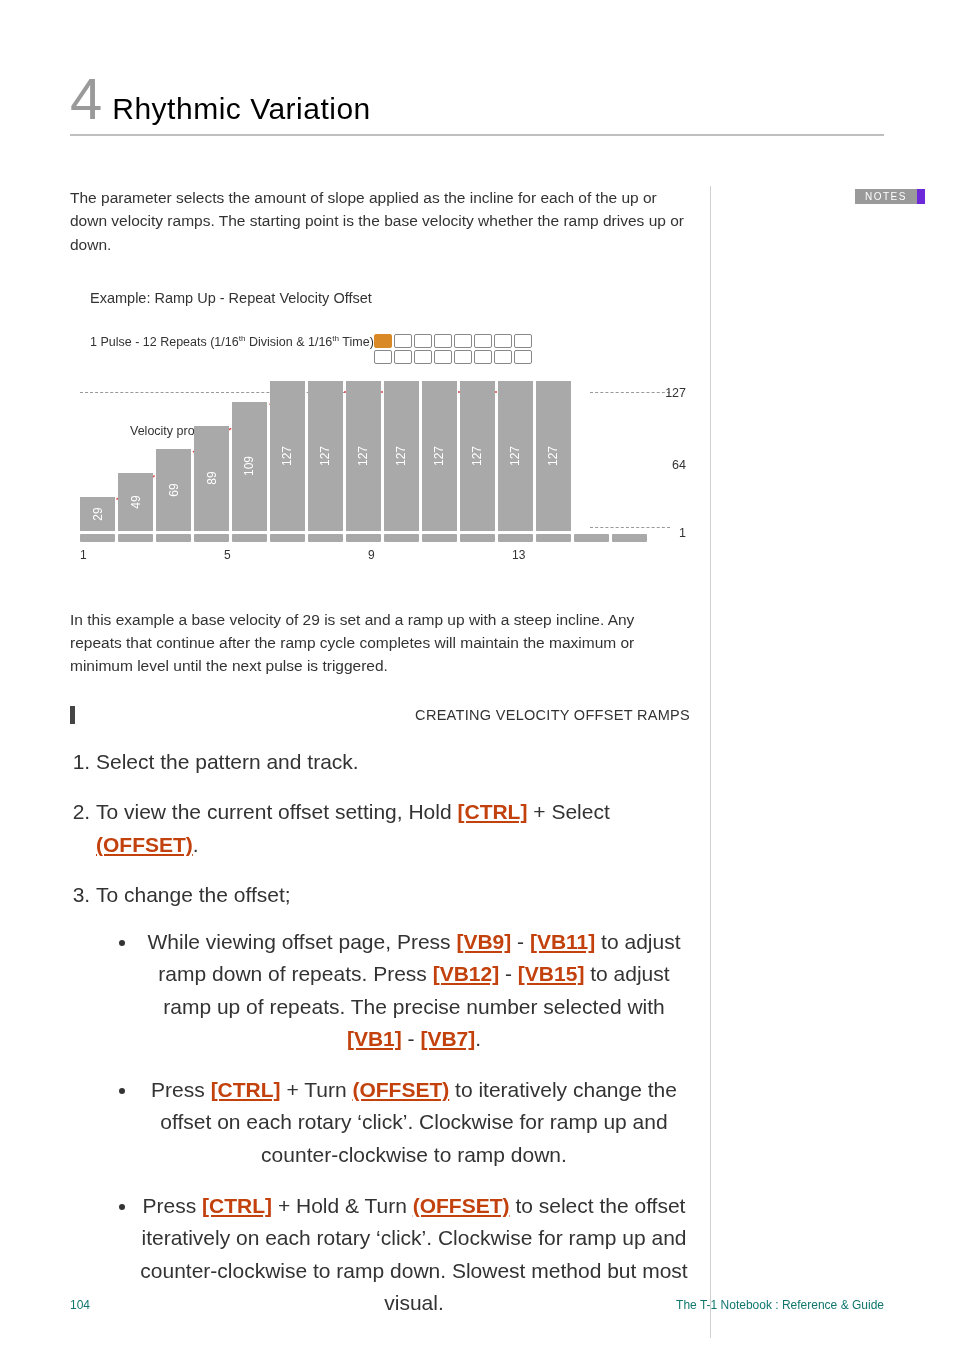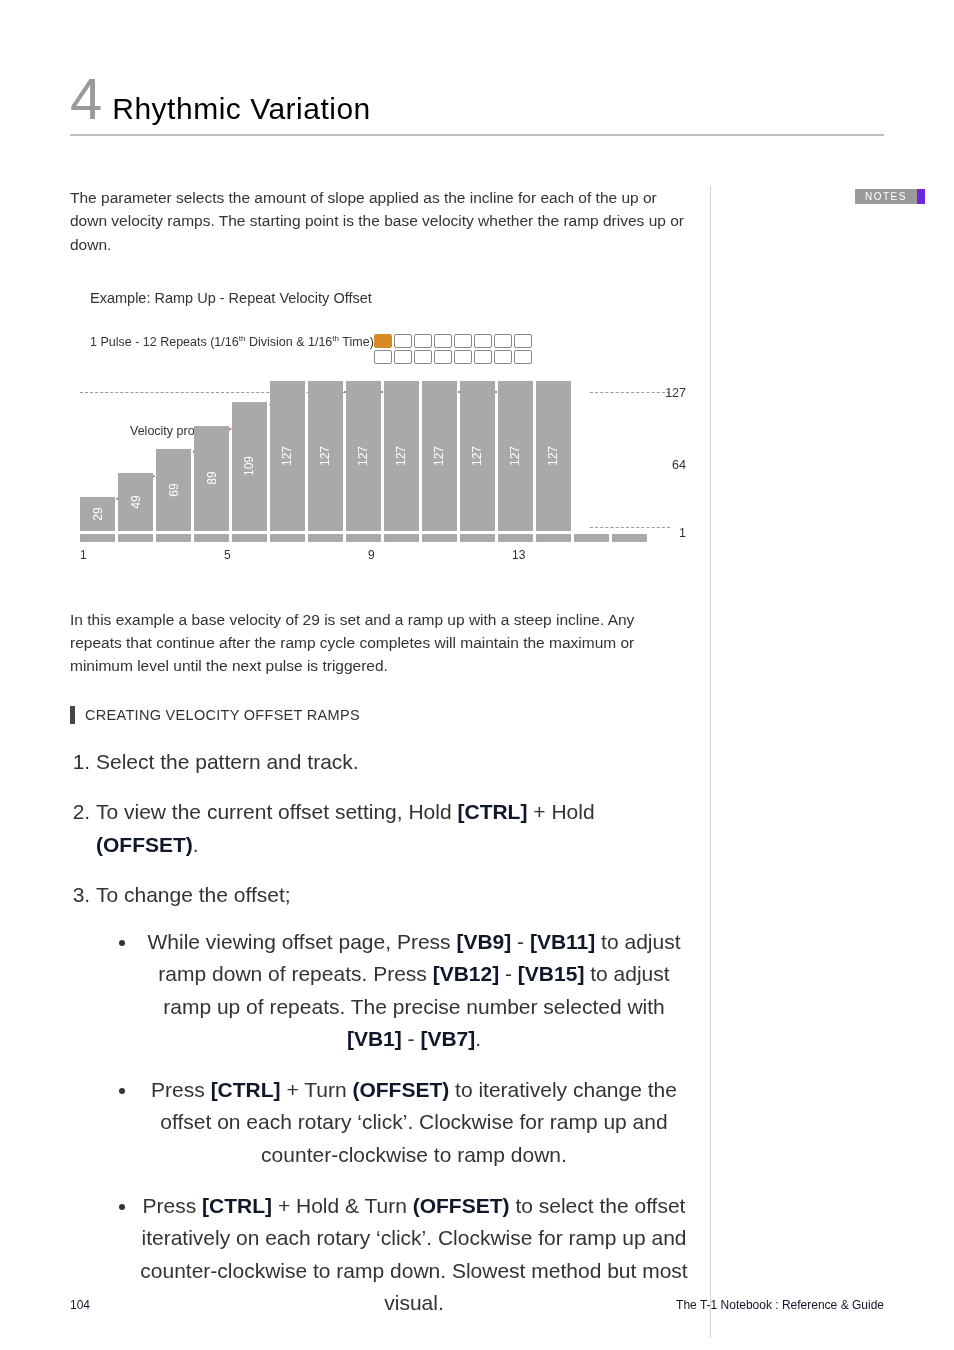--- a/index.html
+++ b/index.html
@@ -33,28 +33,28 @@
   .xticks { position: absolute; bottom: -20px; left: 0; width: 540px; display: flex; font-size: 12px; }
   .xt { width: 38px; }
   .ylabels { position: absolute; right: 4px; top: 0; height: 170px; font-size: 12.5px; }
   .yl-127 { position: absolute; top: 14px; right: 0; }
   .yl-64  { position: absolute; top: 86px; right: 0; }
   .yl-1   { position: absolute; top: 154px; right: 0; }
   .vp-label { position: absolute; top: 52px; left: 50px; font-size: 12.5px; }
   .ramp-line { position: absolute; stroke: #d44; stroke-width: 1.5; stroke-dasharray: 3 3; fill: none; }
   .dot { position: absolute; width: 7px; height: 7px; border-radius: 50%; background: #c33; }
   .follow { font-size: 15.5px; line-height: 1.5; margin-top: 36px; margin-bottom: 28px; }
-  .sub-head { display: flex; align-items: center; gap: 10px; font-size: 14.5px; letter-spacing: 0.3px; margin-bottom: 22px; }
+  .sub-head { display: flex; align-items: center; font-size: 14.5px; letter-spacing: 0.3px; margin-bottom: 22px; justify-content: space-between; }
   .sub-head-bar { width: 5px; height: 18px; background: #454545; }
   ol.steps { list-style: decimal; padding-left: 26px; font-size: 21px; line-height: 1.55; }
   ol.steps > li { margin-bottom: 18px; }
   ul.bullets { list-style: disc; padding-left: 42px; margin-top: 14px; }
   ul.bullets > li { margin-bottom: 18px; text-align: center; }
-  .footer { position: absolute; bottom: 38px; left: 70px; right: 70px; display: flex; justify-content: space-between; font-size: 12px; color: #0f172a; }
-  b { font-weight: 700; color: #0f172a; }
+  .footer { position: absolute; bottom: 38px; left: 70px; right: 70px; display: flex; justify-content: space-between; font-size: 12px; color: #0f766e; }
+  b { font-weight: 700; color: #c2410c; text-decoration: underline; }
   sup { font-size: 0.65em; }
 </style>
 </head>
 <body>
 
 <div class="page">
   <div class="section-head">
     <span class="section-num">4</span>
     <span class="section-title">Rhythmic Variation</span>
   </div>
@@ -223,21 +223,21 @@
       <p class="follow">In this example a base velocity of 29 is set and a ramp up with a steep incline. Any repeats that continue after the ramp cycle completes will maintain the maximum or minimum level until the next pulse is triggered.</p>
 
       <div class="sub-head">
         <span class="sub-head-bar"></span>
         <span>CREATING VELOCITY OFFSET RAMPS</span>
       </div>
 
       <ol class="steps">
         <li><span>Select the pattern and track.</span></li>
         <li>
-          <span>To view the current offset setting, Hold </span><b>[CTRL]</b><span> + Hold </span><b>(OFFSET)</b><span>.</span>
+          <span>To view the current offset setting, Hold </span><b>[CTRL]</b><span> + Select </span><b>(OFFSET)</b><span>.</span>
         </li>
         <li>
           <span>To change the offset;</span>
           <ul class="bullets">
             <li>
               <span>While viewing offset page, Press </span><b>[VB9]</b><span> - </span><b>[VB11]</b><span> to adjust ramp down of repeats. Press </span><b>[VB12]</b><span> - </span><b>[VB15]</b><span> to adjust ramp up of repeats. The precise number selected with </span><b>[VB1]</b><span> - </span><b>[VB7]</b><span>.</span>
             </li>
             <li>
               <span>Press </span><b>[CTRL]</b><span> + Turn </span><b>(OFFSET)</b><span> to iteratively change the offset on each rotary ‘click’. Clockwise for ramp up and counter-clockwise to ramp down.</span>
             </li>

